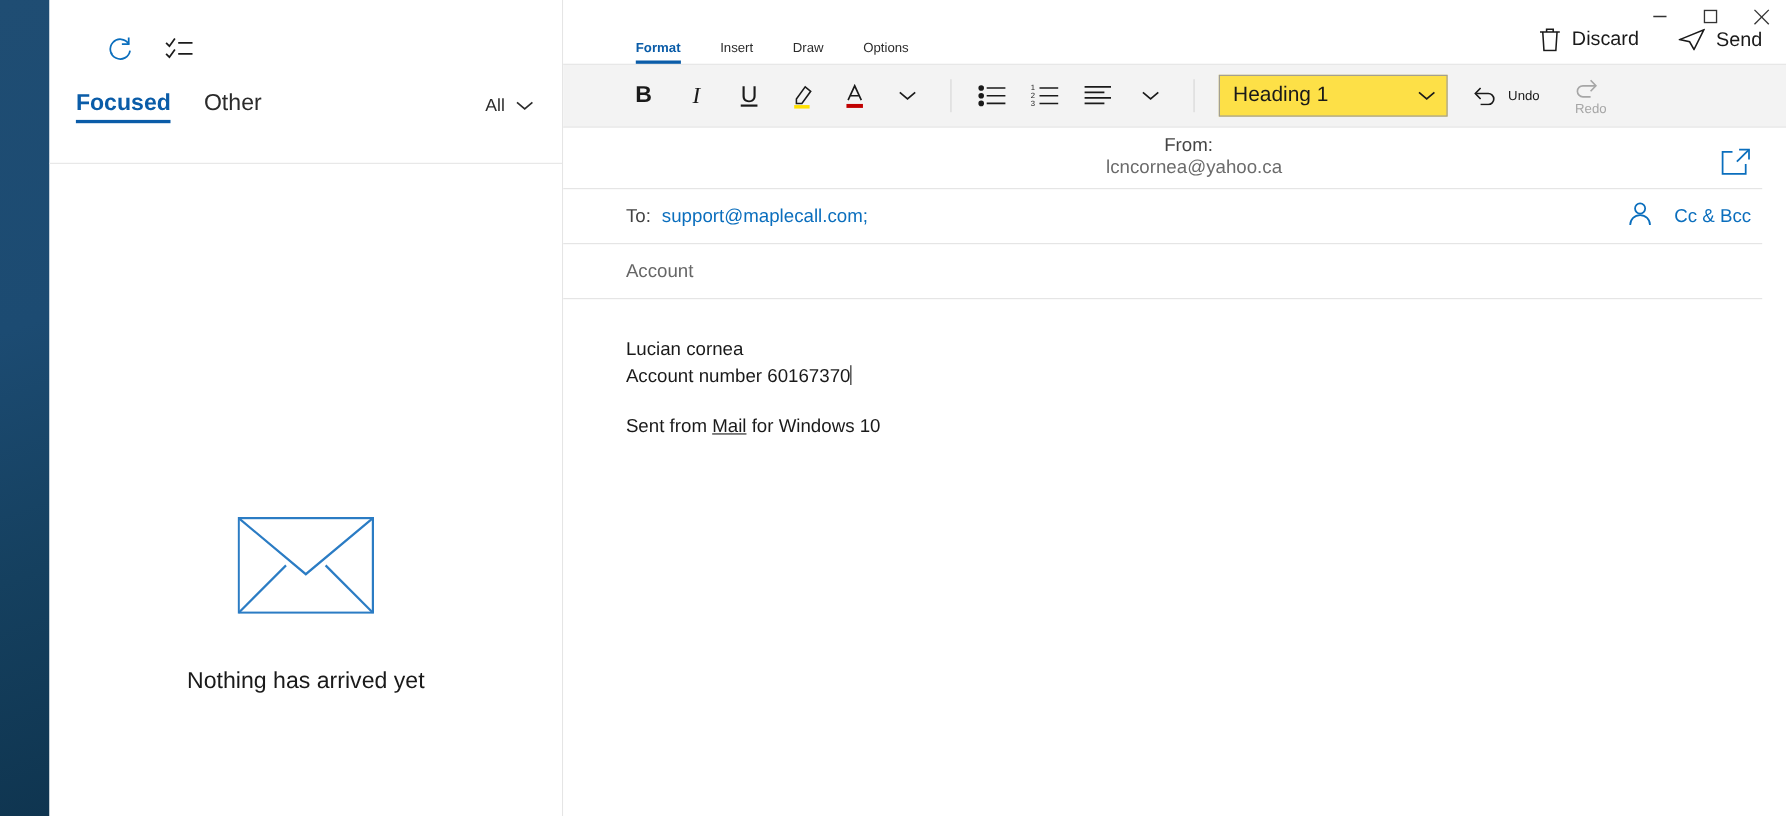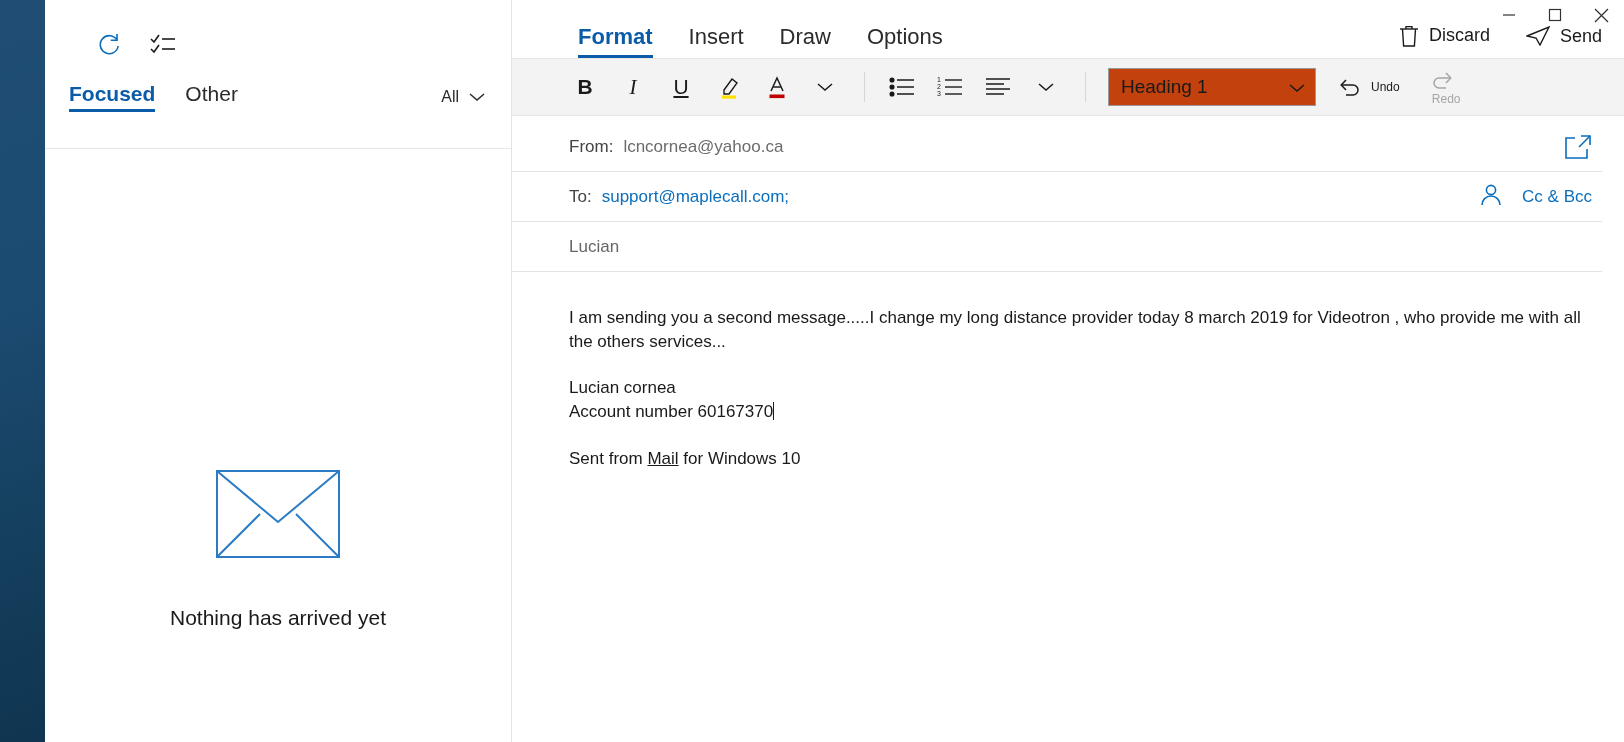--- a/index.html
+++ b/index.html
@@ -169,21 +169,21 @@
   
   .tabs-row {
     position: relative;
     height: 58px;
     display: flex;
     align-items: flex-end;
     padding-left: 66px;
     box-sizing: border-box;
   }
   .tab {
-    font-size: 22px;
+    font-size: 12px;
     color: #2b2b2b;
     margin-right: 36px;
     padding-bottom: 8px;
     position: relative;
   }
   .tab.selected {
     color: #0a5ca8;
     font-weight: 600;
   }
   .tab.selected:after {
@@ -237,21 +237,21 @@
   .rb.underline { text-decoration: underline; }
   .rb-sep {
     width: 1px;
     height: 30px;
     background: #d6d6d6;
     margin: 0 14px;
   }
   .style-select {
     width: 208px;
     height: 38px;
-    background: #c2410c;
+    background: #fde047;
     border: 1px solid #9a9a9a;
     display: flex;
     align-items: center;
     justify-content: space-between;
     padding: 0 10px 0 12px;
     box-sizing: border-box;
     font-size: 19px;
     color: #1a1a1a;
     margin-left: 8px;
   }
@@ -274,21 +274,21 @@
   .field-row {
     position: relative;
     height: 50px;
     border-bottom: 1px solid #e3e3e3;
     display: flex;
     align-items: center;
     margin: 0 22px 0 0;
     padding-left: 57px;
     box-sizing: border-box;
   }
-  .field-row.first { margin-top: 6px; }
+  .field-row.first { margin-top: 6px; flex-direction: column; }
   .field-label {
     font-size: 17px;
     color: #444;
     margin-right: 10px;
   }
   .field-value {
     font-size: 17px;
     color: #6b6b6b;
   }
   .field-value.link { color: #0a6ebd; }
@@ -563,25 +563,24 @@
           <svg width="26" height="26" viewBox="0 0 26 26" fill="none" stroke="#0a6ebd" stroke-width="1.6">
             <circle cx="13" cy="8" r="4.6"></circle>
               <path d="M4 23 a9 9 0 0 1 18 0"></path>
           </svg>
         </span>
         <span class="ccbcc">Cc &amp; Bcc</span>
       </span>
     </div>
 
     <div class="field-row">
-      <span class="field-placeholder">Lucian</span>
+      <span class="field-placeholder">Account</span>
     </div>
 
     <div class="body-area">
-      <p>I am sending you a second message.....I change my long distance provider today 8 march 2019 for Videotron , who provide me with all the others services...</p>
       <p class="tight">Lucian cornea</p>
       <p><span>Account number 60167370</span><span class="caret"></span></p>
       <p class="sig">
         <span>Sent from </span><a href="#">Mail</a><span> for Windows 10</span>
       </p>
     </div>
   </div>
 </div>
 
 </body></html>

